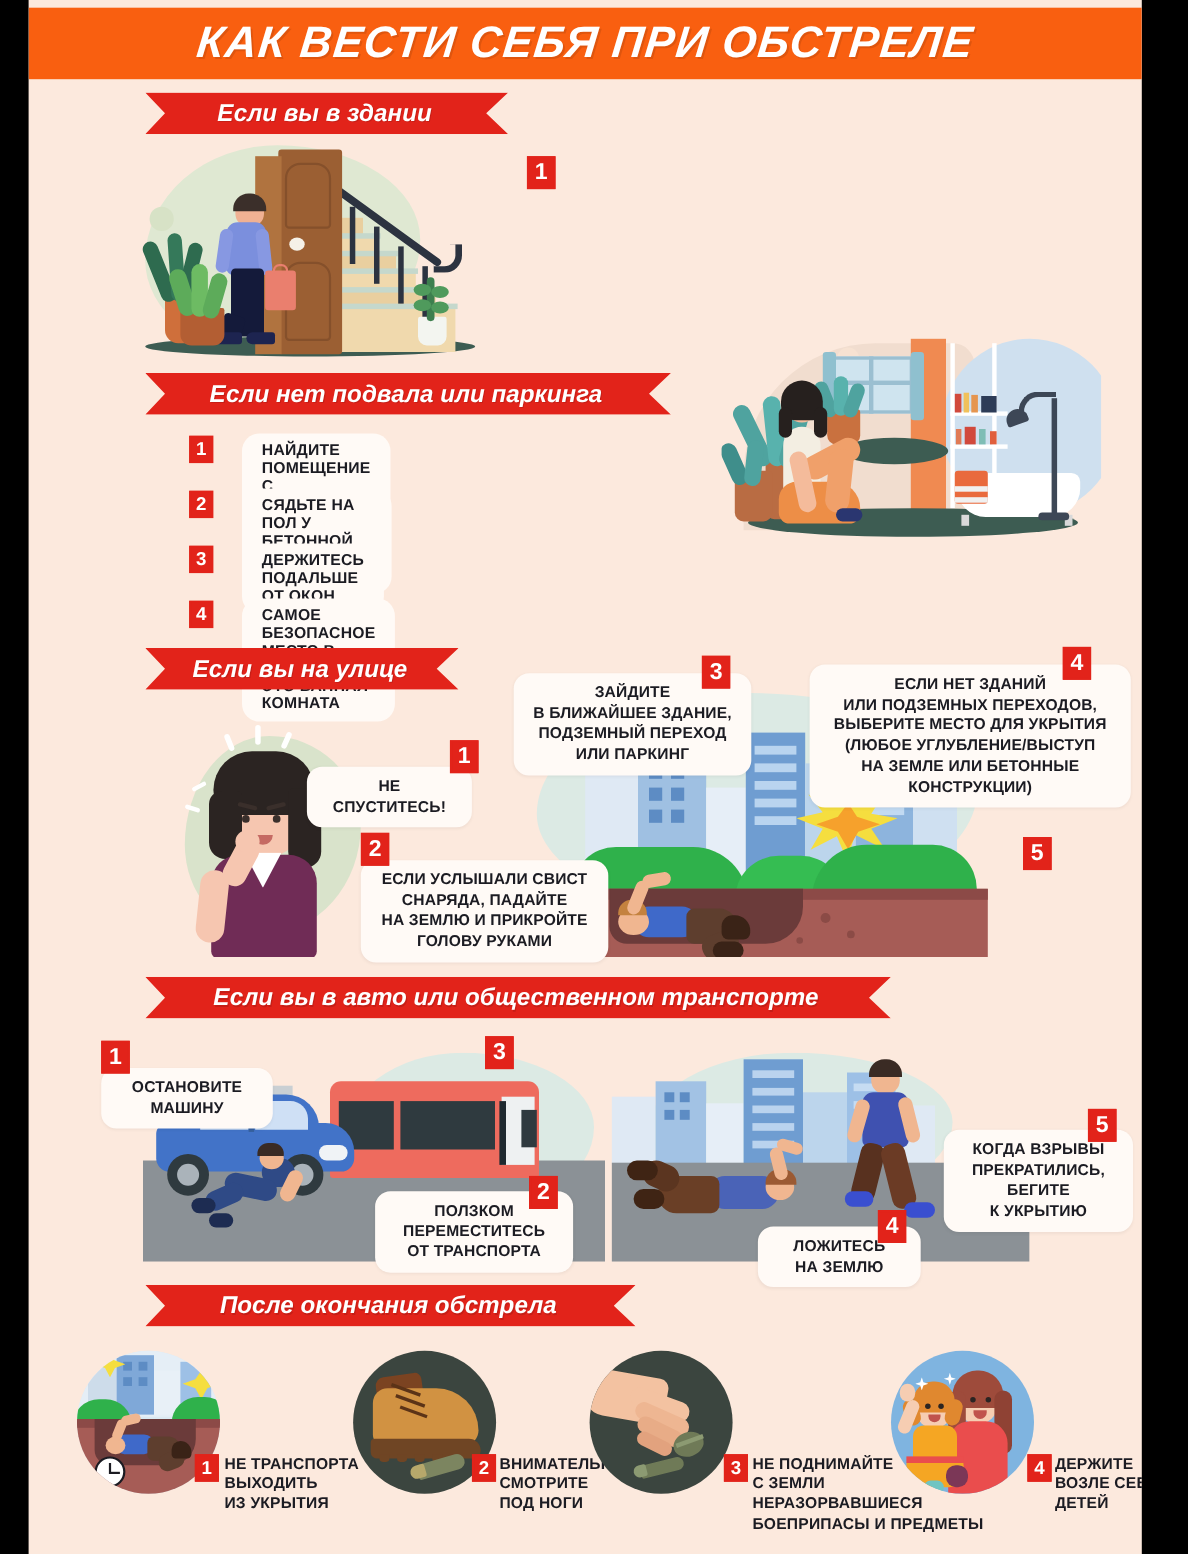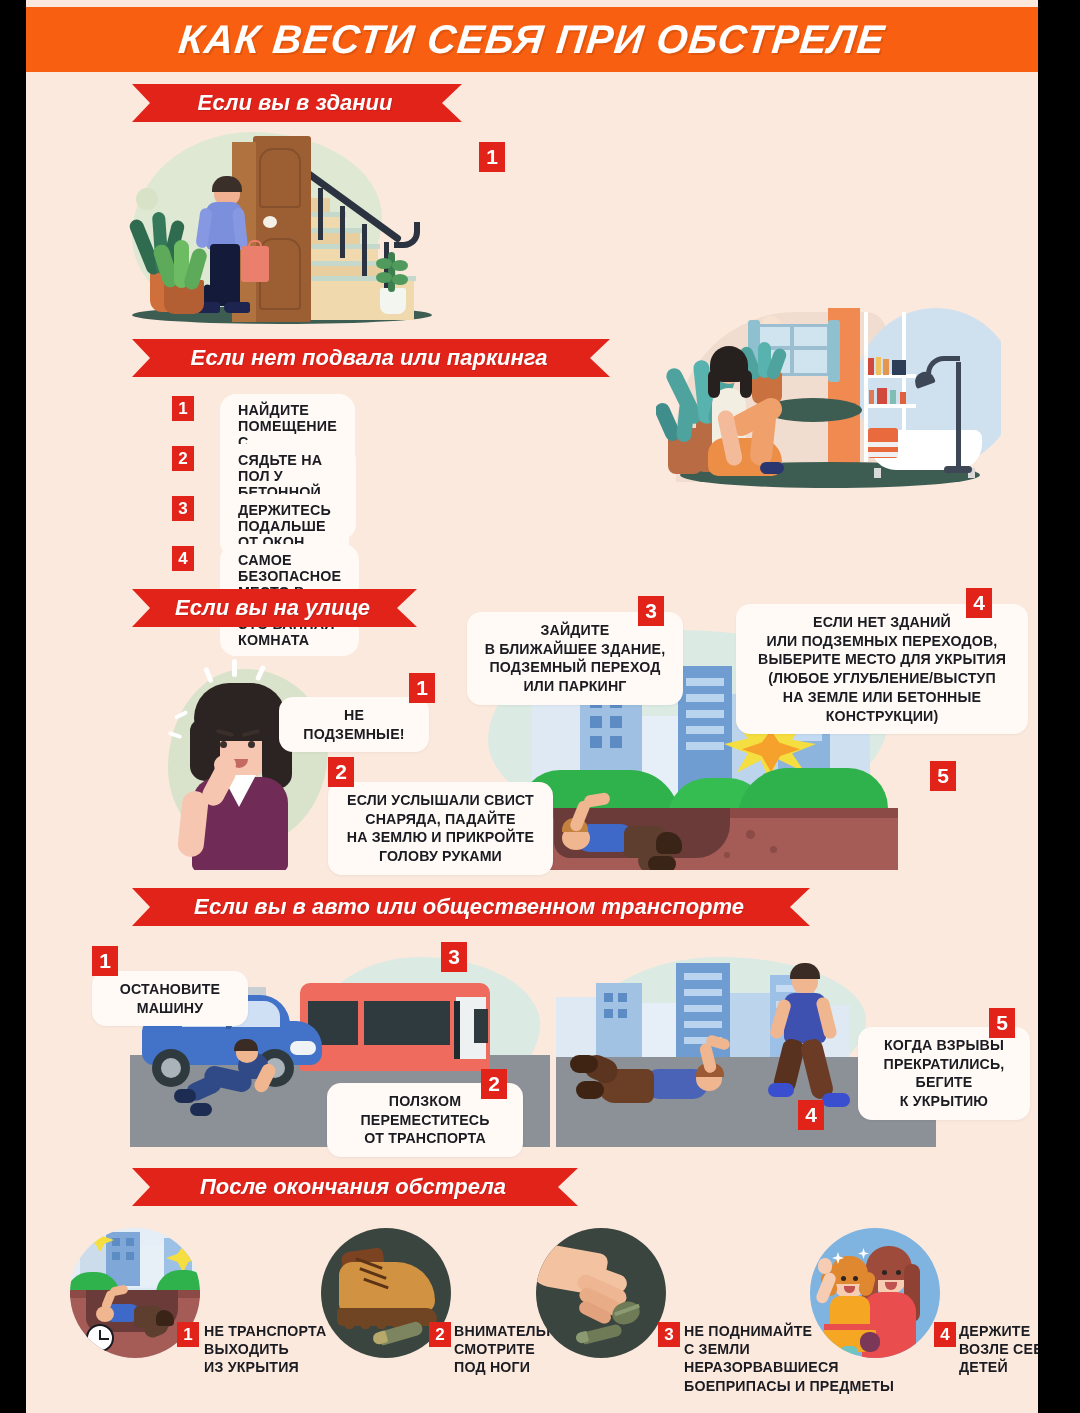--- a/index.html
+++ b/index.html
@@ -365,21 +365,21 @@
     <div class="sh" style="left:84px; top:188px; width:26px; height:14px; border-radius:12px 12px 0 0; background:#c4823f;"></div>
     <div class="sh" style="left:96px; top:170px; width:12px; height:32px; border-radius:7px; background:#f0b690; transform:rotate(22deg);"></div>
     <div class="sh" style="left:106px; top:164px; width:26px; height:12px; border-radius:7px; background:#f0b690; transform:rotate(-10deg);"></div>
     <div class="sh" style="left:146px; top:196px; width:46px; height:32px; border-radius:8px 18px 18px 8px; background:#5e3e2e;"></div>
     <div class="sh" style="left:160px; top:218px; width:34px; height:22px; border-radius:10px; background:#5e3e2e; transform:rotate(-22deg);"></div>
     <div class="sh" style="left:178px; top:202px; width:26px; height:22px; border-radius:10px 14px 6px 6px; background:#3a2317;"></div>
     <div class="sh" style="left:170px; top:226px; width:28px; height:16px; border-radius:8px; background:#3a2317;"></div>
   </div>
 
   <div class="numbox" style="left:383px; top:673px;">1</div>
-  <div class="bubble center" style="left:253px; top:697px; width:150px;">НЕ ПОДЗЕМНЫЕ!</div>
+  <div class="bubble center" style="left:253px; top:697px; width:150px;">НЕ СПУСТИТЕСЬ!</div>
 
   <div class="numbox" style="left:302px; top:757px;">2</div>
   <div class="bubble center" style="left:302px; top:782px; width:225px; white-space:pre-line;">ЕСЛИ УСЛЫШАЛИ СВИСТ
 СНАРЯДА, ПАДАЙТЕ
 НА ЗЕМЛЮ И ПРИКРОЙТЕ
 ГОЛОВУ РУКАМИ</div>
 
   <div class="numbox" style="left:612px; top:596px;">3</div>
   <div class="bubble center" style="left:441px; top:612px; width:216px; white-space:pre-line;">ЗАЙДИТЕ
 В БЛИЖАЙШЕЕ ЗДАНИЕ,
@@ -487,27 +487,29 @@
     <div class="sh" style="left:250px; top:82px; width:22px; height:60px; border-radius:9px; background:#6b3b25; transform:rotate(-14deg);"></div>
     <div class="sh" style="left:212px; top:126px; width:26px; height:14px; border-radius:8px; background:#3a4fd0;"></div>
     <div class="sh" style="left:266px; top:136px; width:28px; height:14px; border-radius:8px; background:#3a4fd0;"></div>
   </div>
 
   <div class="numbox" style="left:66px; top:946px;">1</div>
   <div class="bubble center" style="left:66px; top:971px; width:156px; white-space:pre-line;">ОСТАНОВИТЕ
 МАШИНУ</div>
 
   <div class="numbox" style="left:455px; top:1069px;">2</div>
-  <div class="bubble center" style="left:301px; top:1083px; width:196px; white-space:pre-line;">ПОЛЗКОМ
+  <div class="bubble center" style="left:315px; top:1083px; width:180px; white-space:pre-line;">ПОЛЗКОМ
 ПЕРЕМЕСТИТЕСЬ
 ОТ ТРАНСПОРТА</div>
 
   <div class="numbox" style="left:415px; top:942px;">3</div>
 
   <div class="numbox" style="left:772px; top:1100px;">4</div>
+  <div class="bubble center" style="left:663px; top:1115px; width:148px; white-space:pre-line;">ЛОЖИТЕСЬ
+НА ЗЕМЛЮ</div>
 
   <div class="numbox" style="left:963px; top:1008px;">5</div>
   <div class="bubble center" style="left:832px; top:1027px; width:172px; white-space:pre-line;">КОГДА ВЗРЫВЫ
 ПРЕКРАТИЛИСЬ,
 БЕГИТЕ
 К УКРЫТИЮ</div>
 
   <div class="ribbon" style="left:106px; top:1168px; width:446px;">
     <span class="ribbon-label">После окончания обстрела</span>
   </div>

